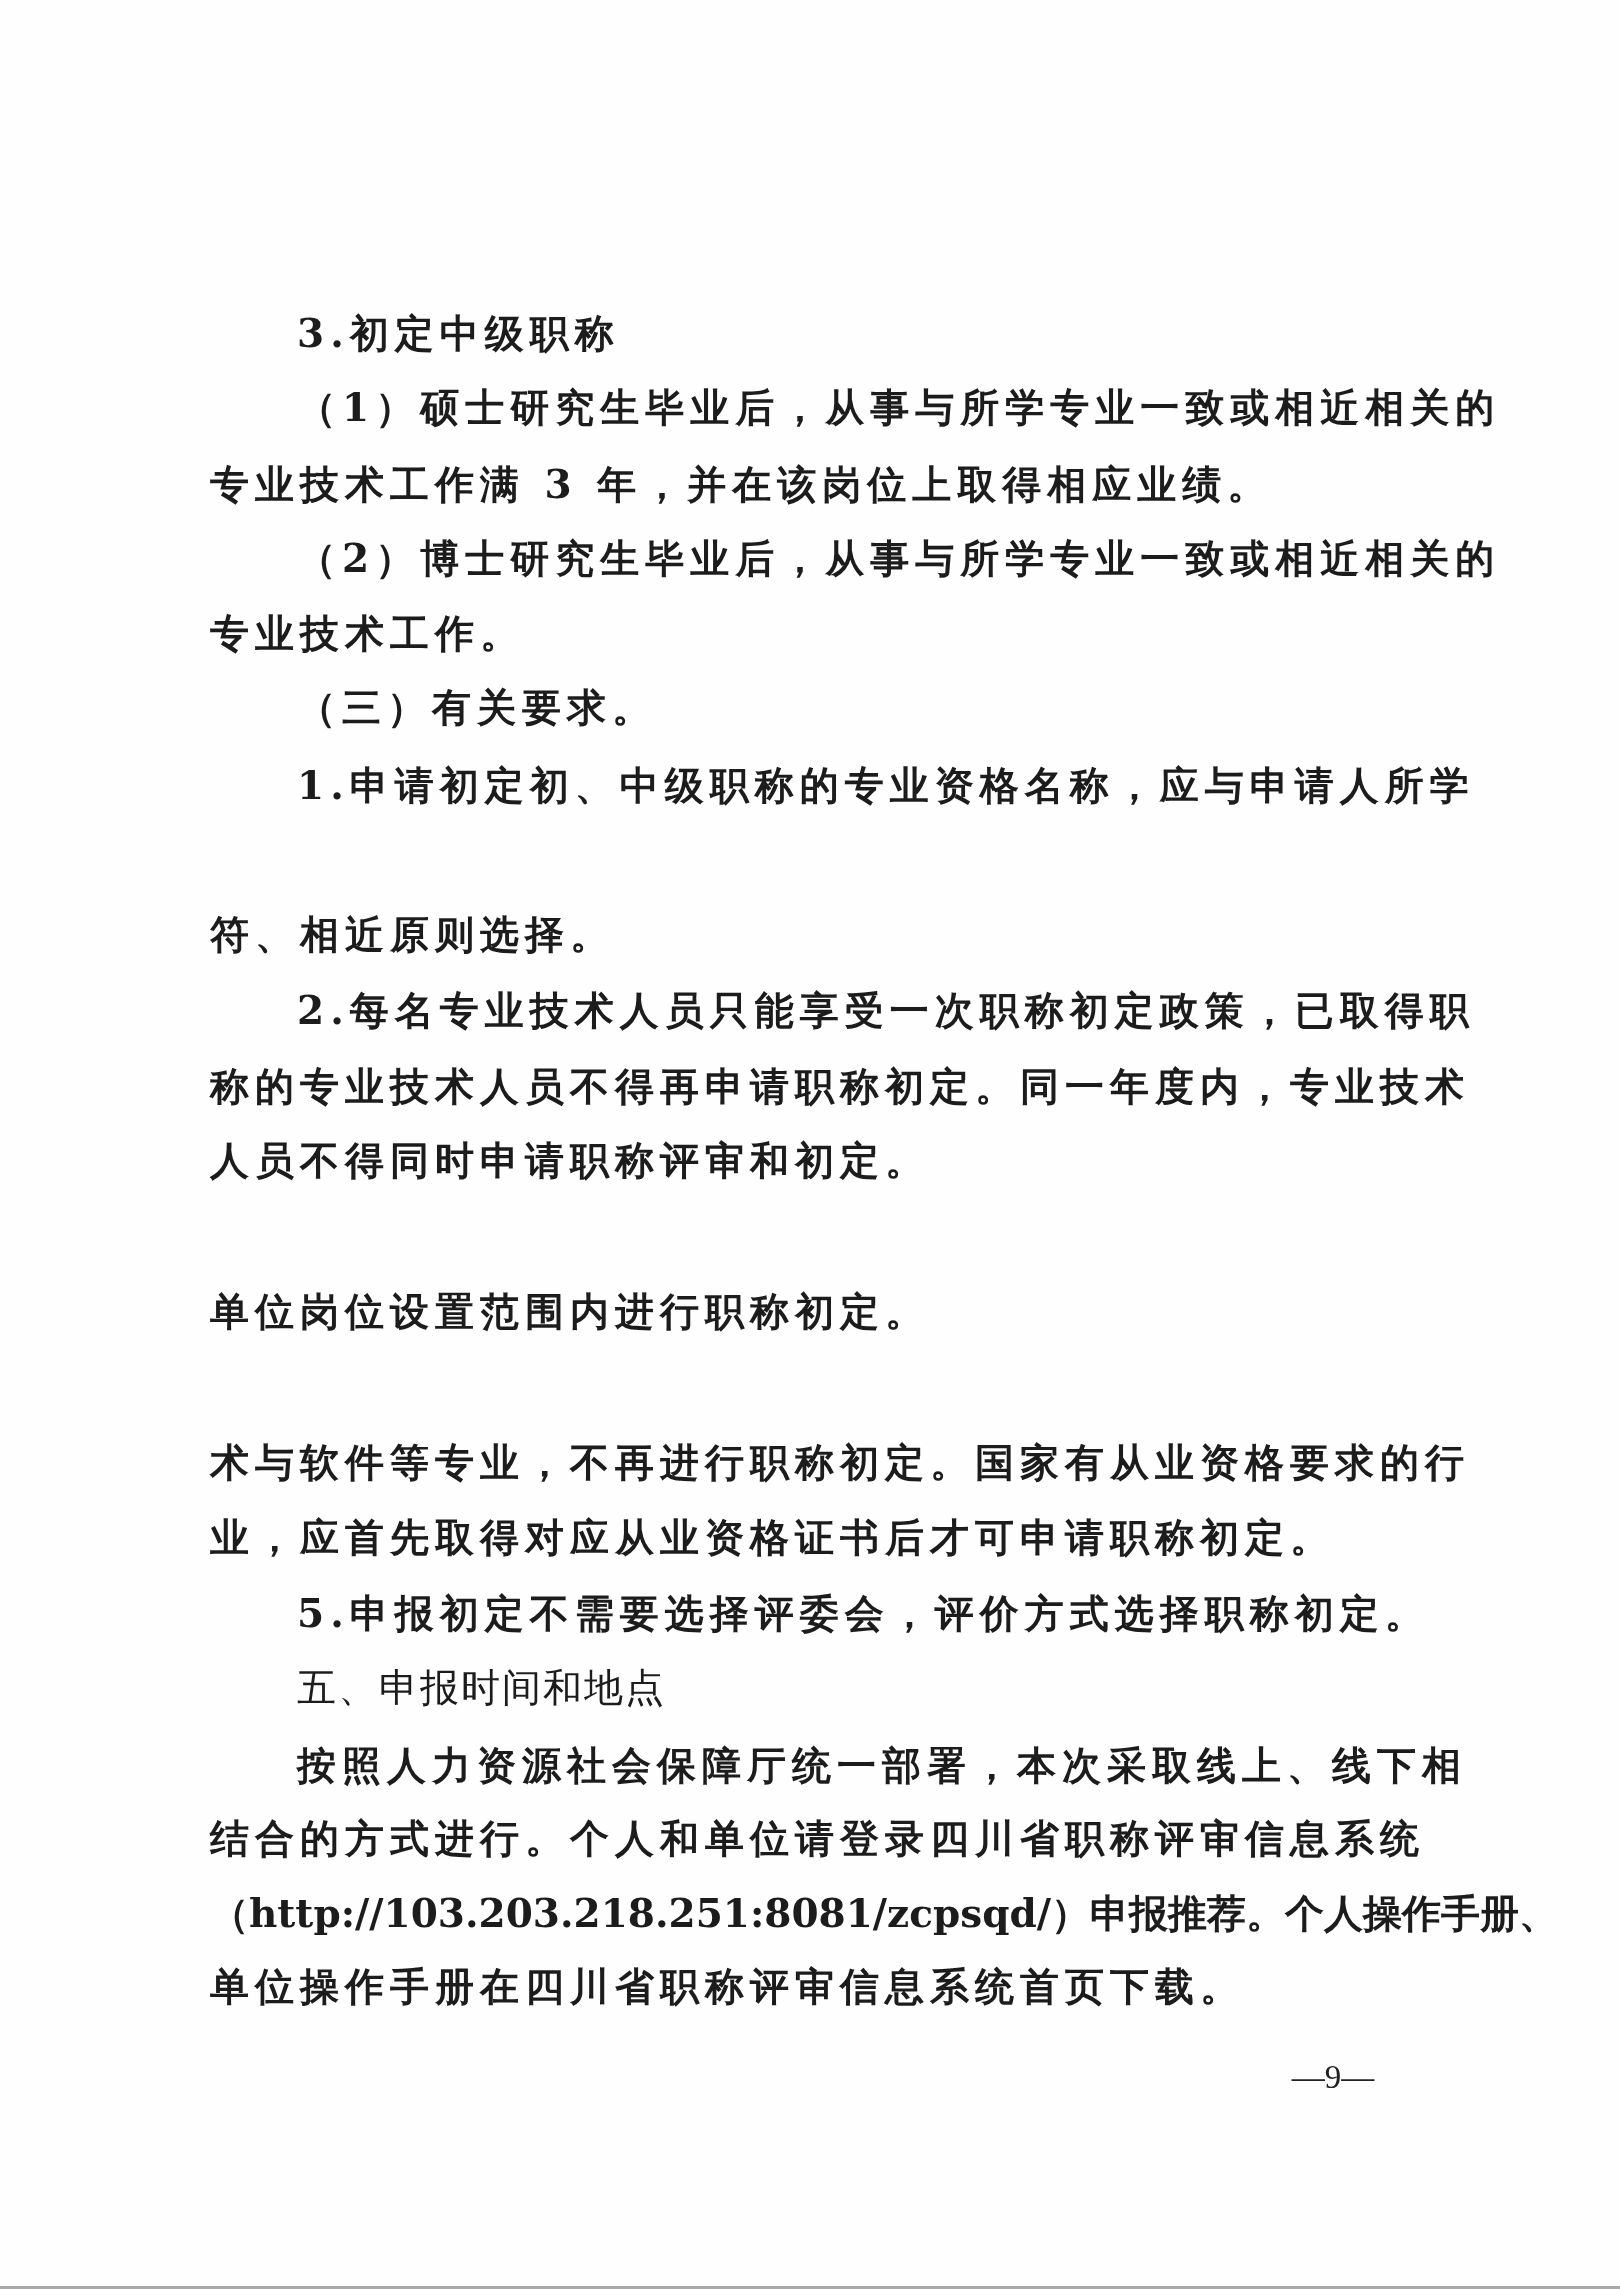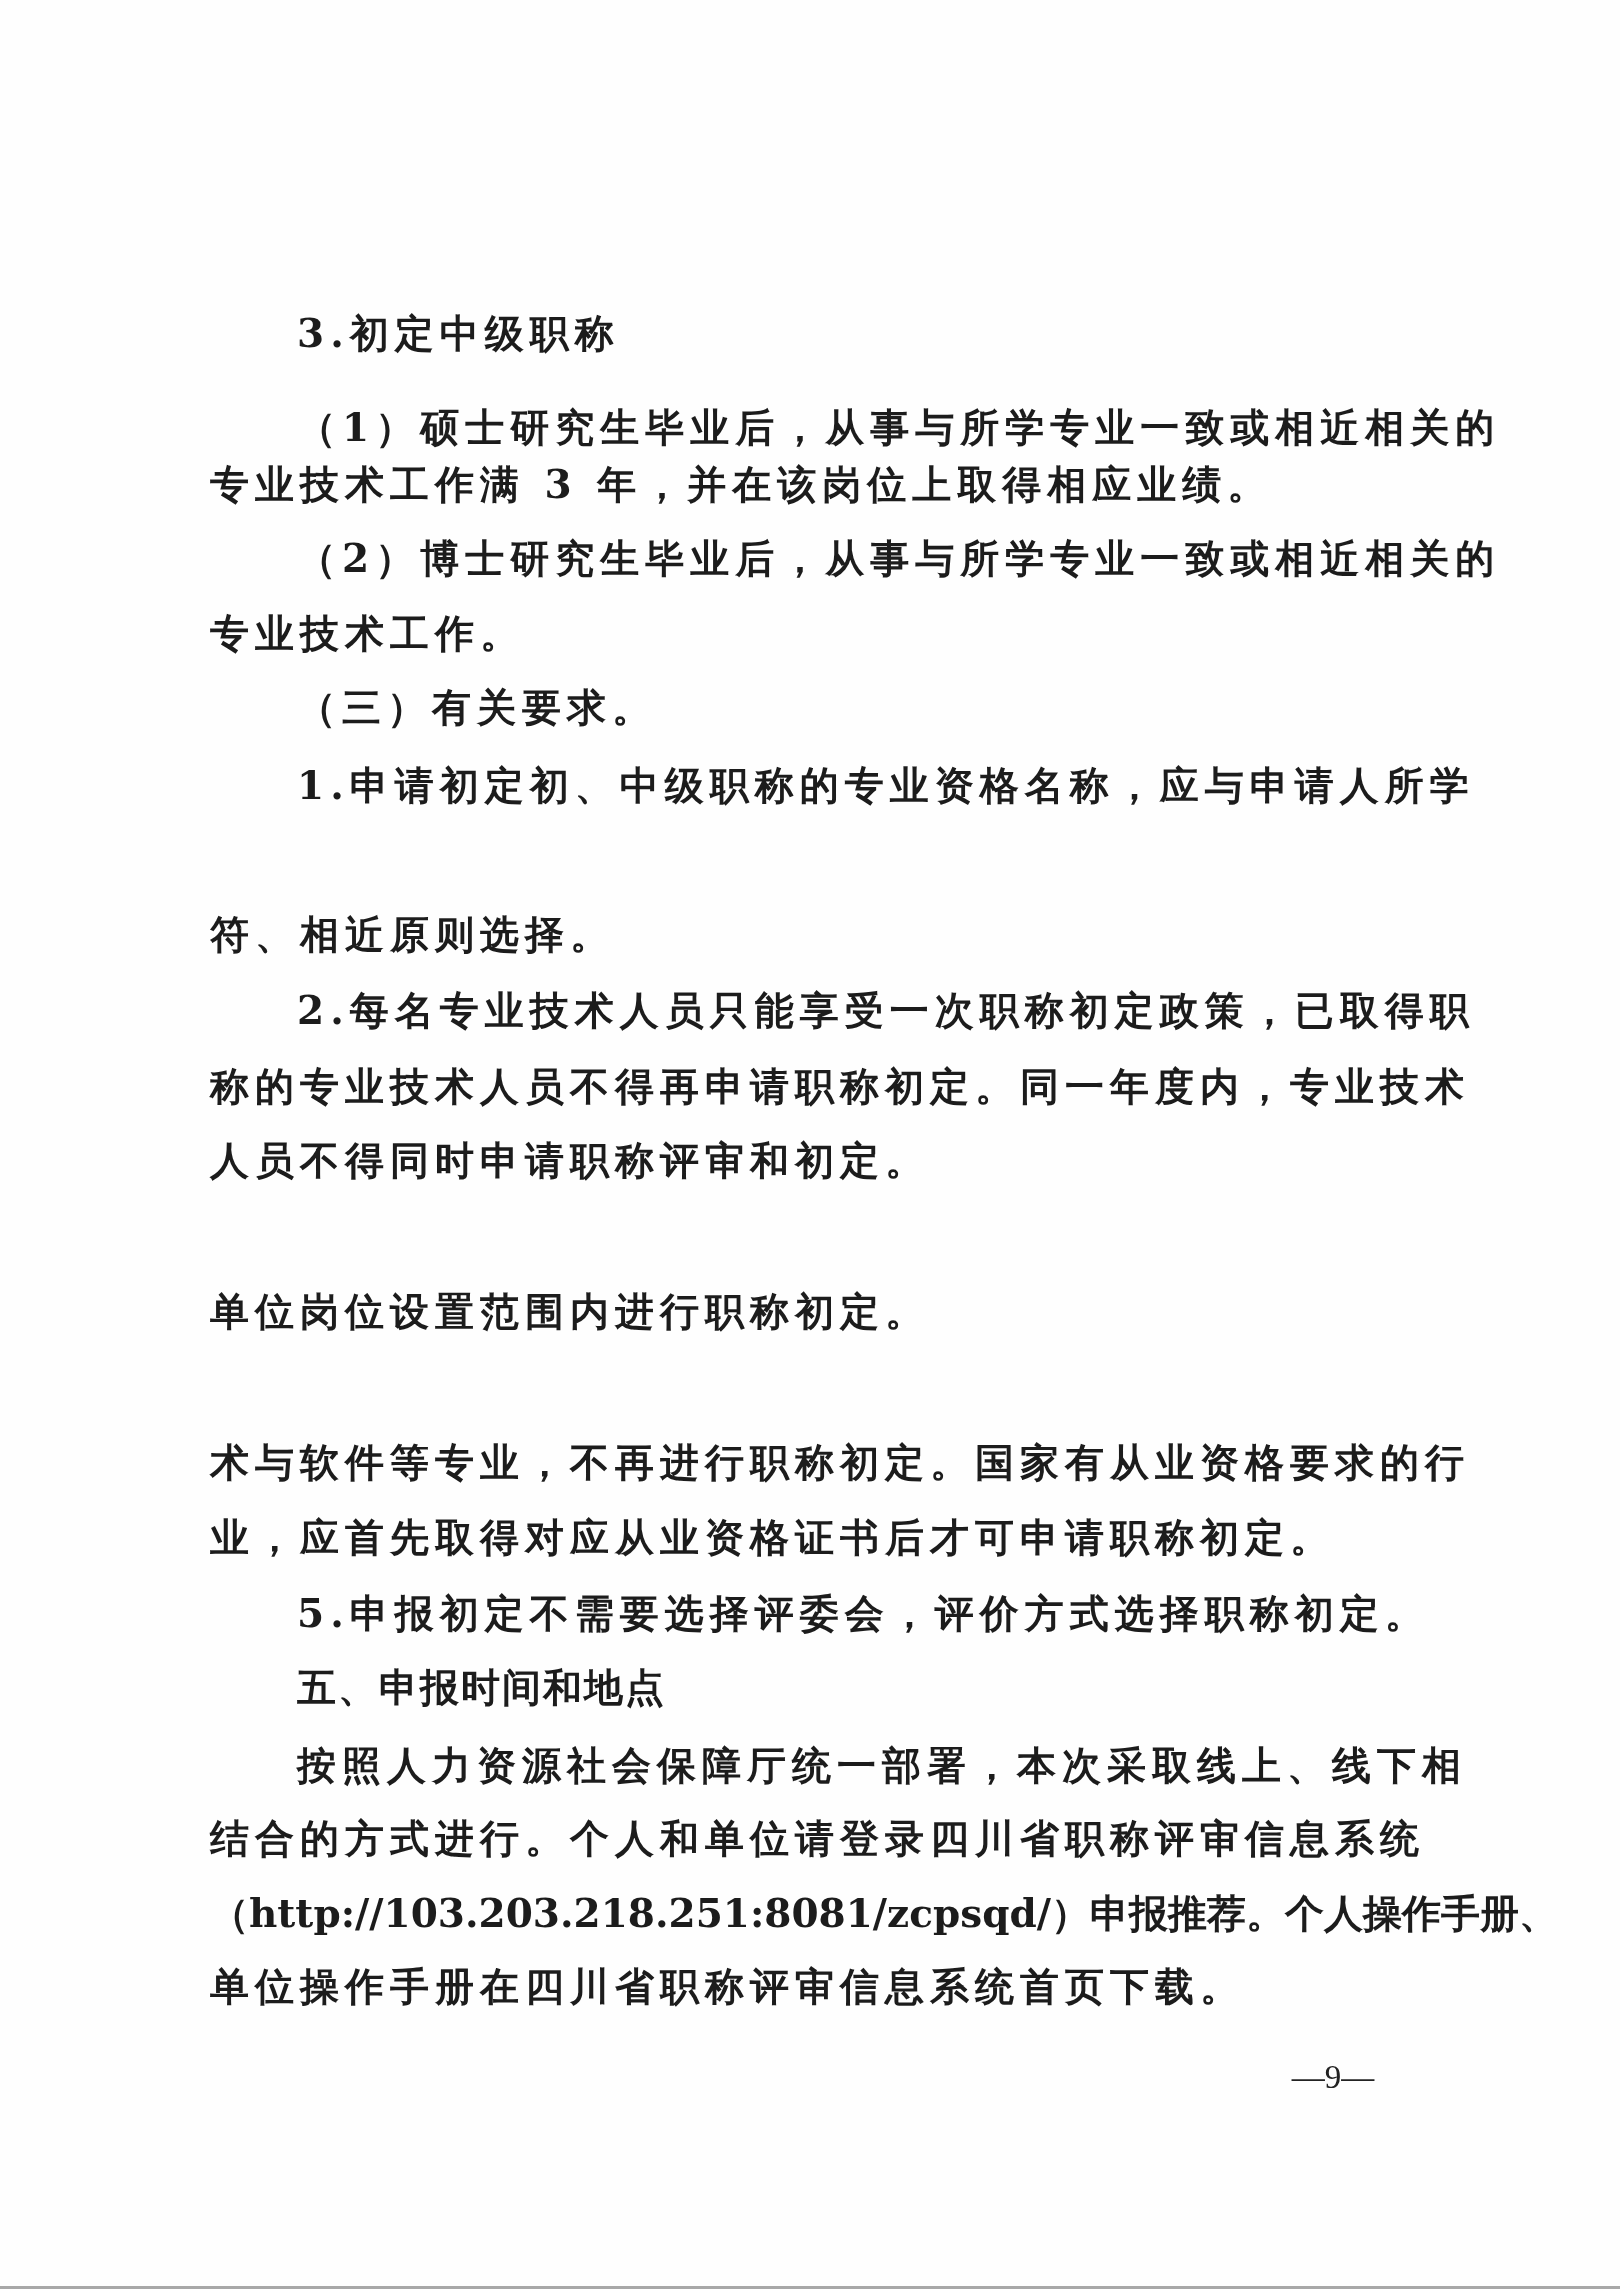--- a/index.html
+++ b/index.html
@@ -30,21 +30,21 @@
       line-height: 55px;
       height: 55px;
       white-space: nowrap;
       letter-spacing: 6px;
       color: #1c1c1c;
       font-weight: bold;
     }
     .line.indent { left: 297px; }
     .line.heading {
       font-family: "DejaVu Sans", "Liberation Sans", sans-serif;
-      font-weight: bold;
+      font-weight: normal;
       letter-spacing: 2px;
     }
     .line.url { letter-spacing: 0px; left: 210px; }
     .page-number {
       position: absolute;
       left: 1274px;
       top: 2056px;
       width: 118px;
       text-align: center;
       font-size: 33px;
@@ -58,21 +58,21 @@
       width: 1620px;
       height: 3.9px;
       background: #a8a8a8;
     }
   </style>
 </head>
 <body>
 
 <div class="page">
   <div class="line indent" style="top:306px">3.初定中级职称</div>
-  <div class="line indent" style="top:400px">（1）硕士研究生毕业后，从事与所学专业一致或相近相关的</div>
+  <div class="line indent" style="top:380px">（1）硕士研究生毕业后，从事与所学专业一致或相近相关的</div>
   <div class="line" style="top:457px">专业技术工作满 3 年，并在该岗位上取得相应业绩。</div>
   <div class="line indent" style="top:531px">（2）博士研究生毕业后，从事与所学专业一致或相近相关的</div>
   <div class="line" style="top:606px">专业技术工作。</div>
   <div class="line indent" style="top:680px">（三）有关要求。</div>
   <div class="line indent" style="top:758px">1.申请初定初、中级职称的专业资格名称，应与申请人所学</div>
   <div class="line" style="top:907px">符、相近原则选择。</div>
   <div class="line indent" style="top:983px">2.每名专业技术人员只能享受一次职称初定政策，已取得职</div>
   <div class="line" style="top:1133px">人员不得同时申请职称评审和初定。</div>
   <div class="line" style="top:1059px">称的专业技术人员不得再申请职称初定。同一年度内，专业技术</div>
   <div class="line" style="top:1284px">单位岗位设置范围内进行职称初定。</div>

